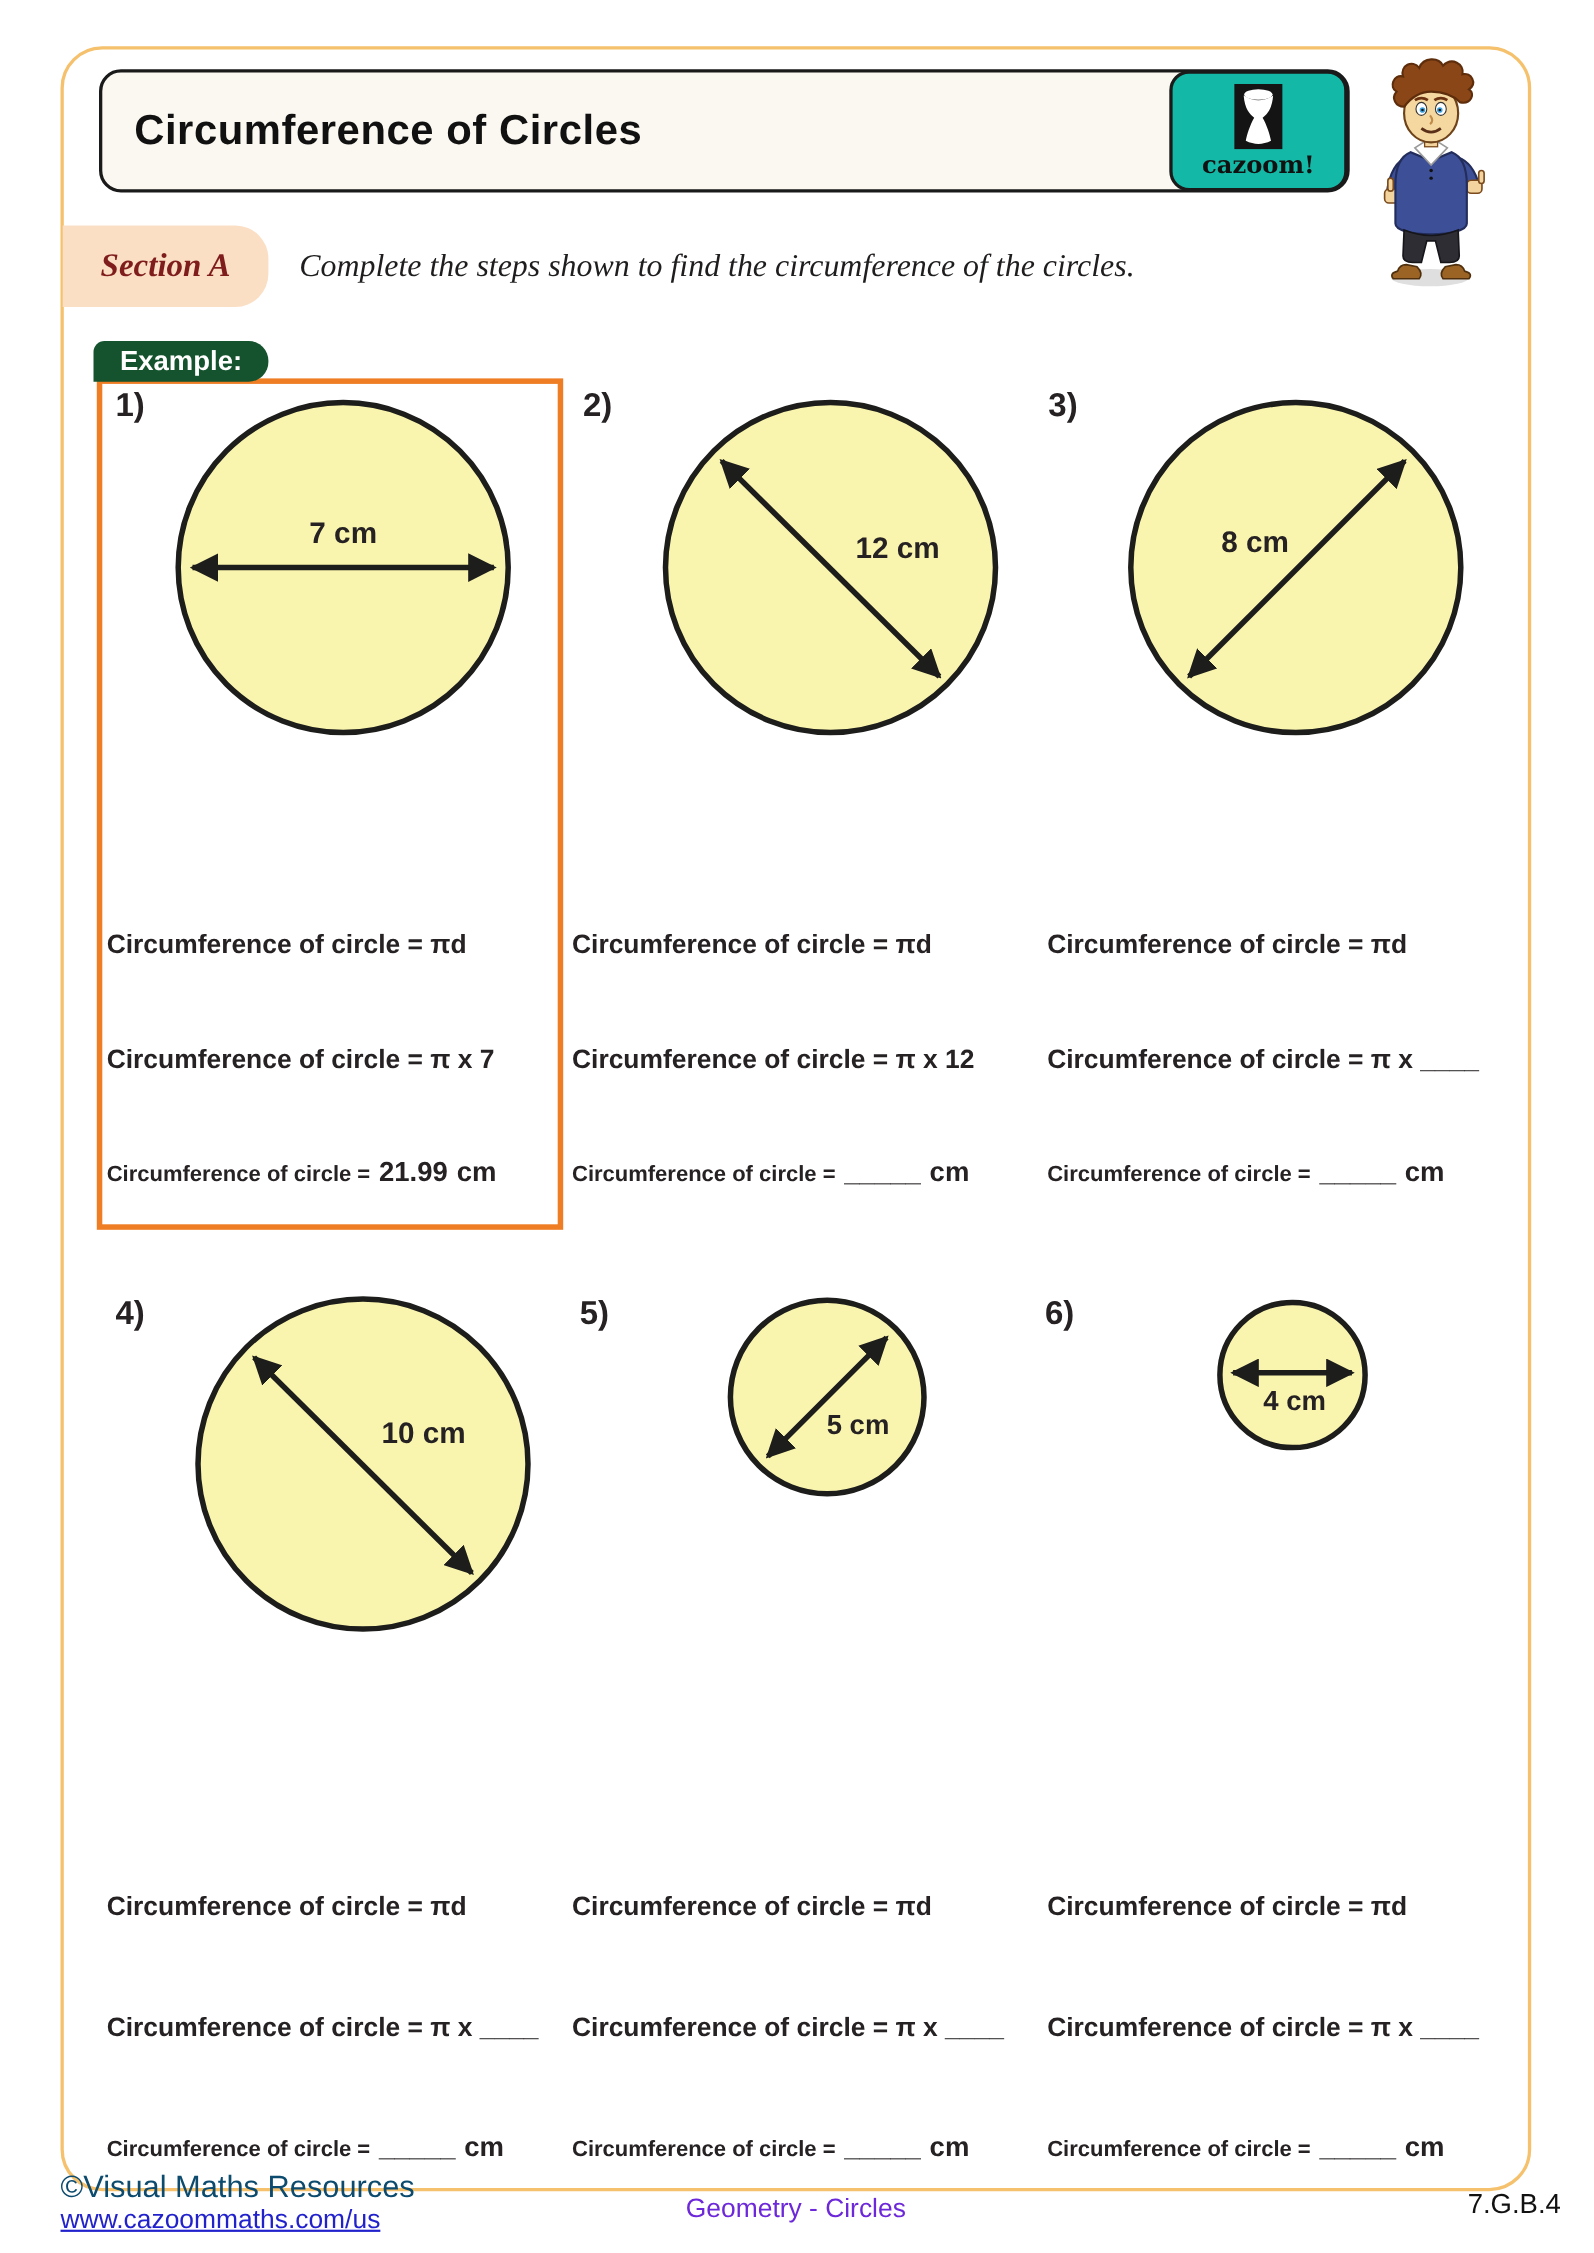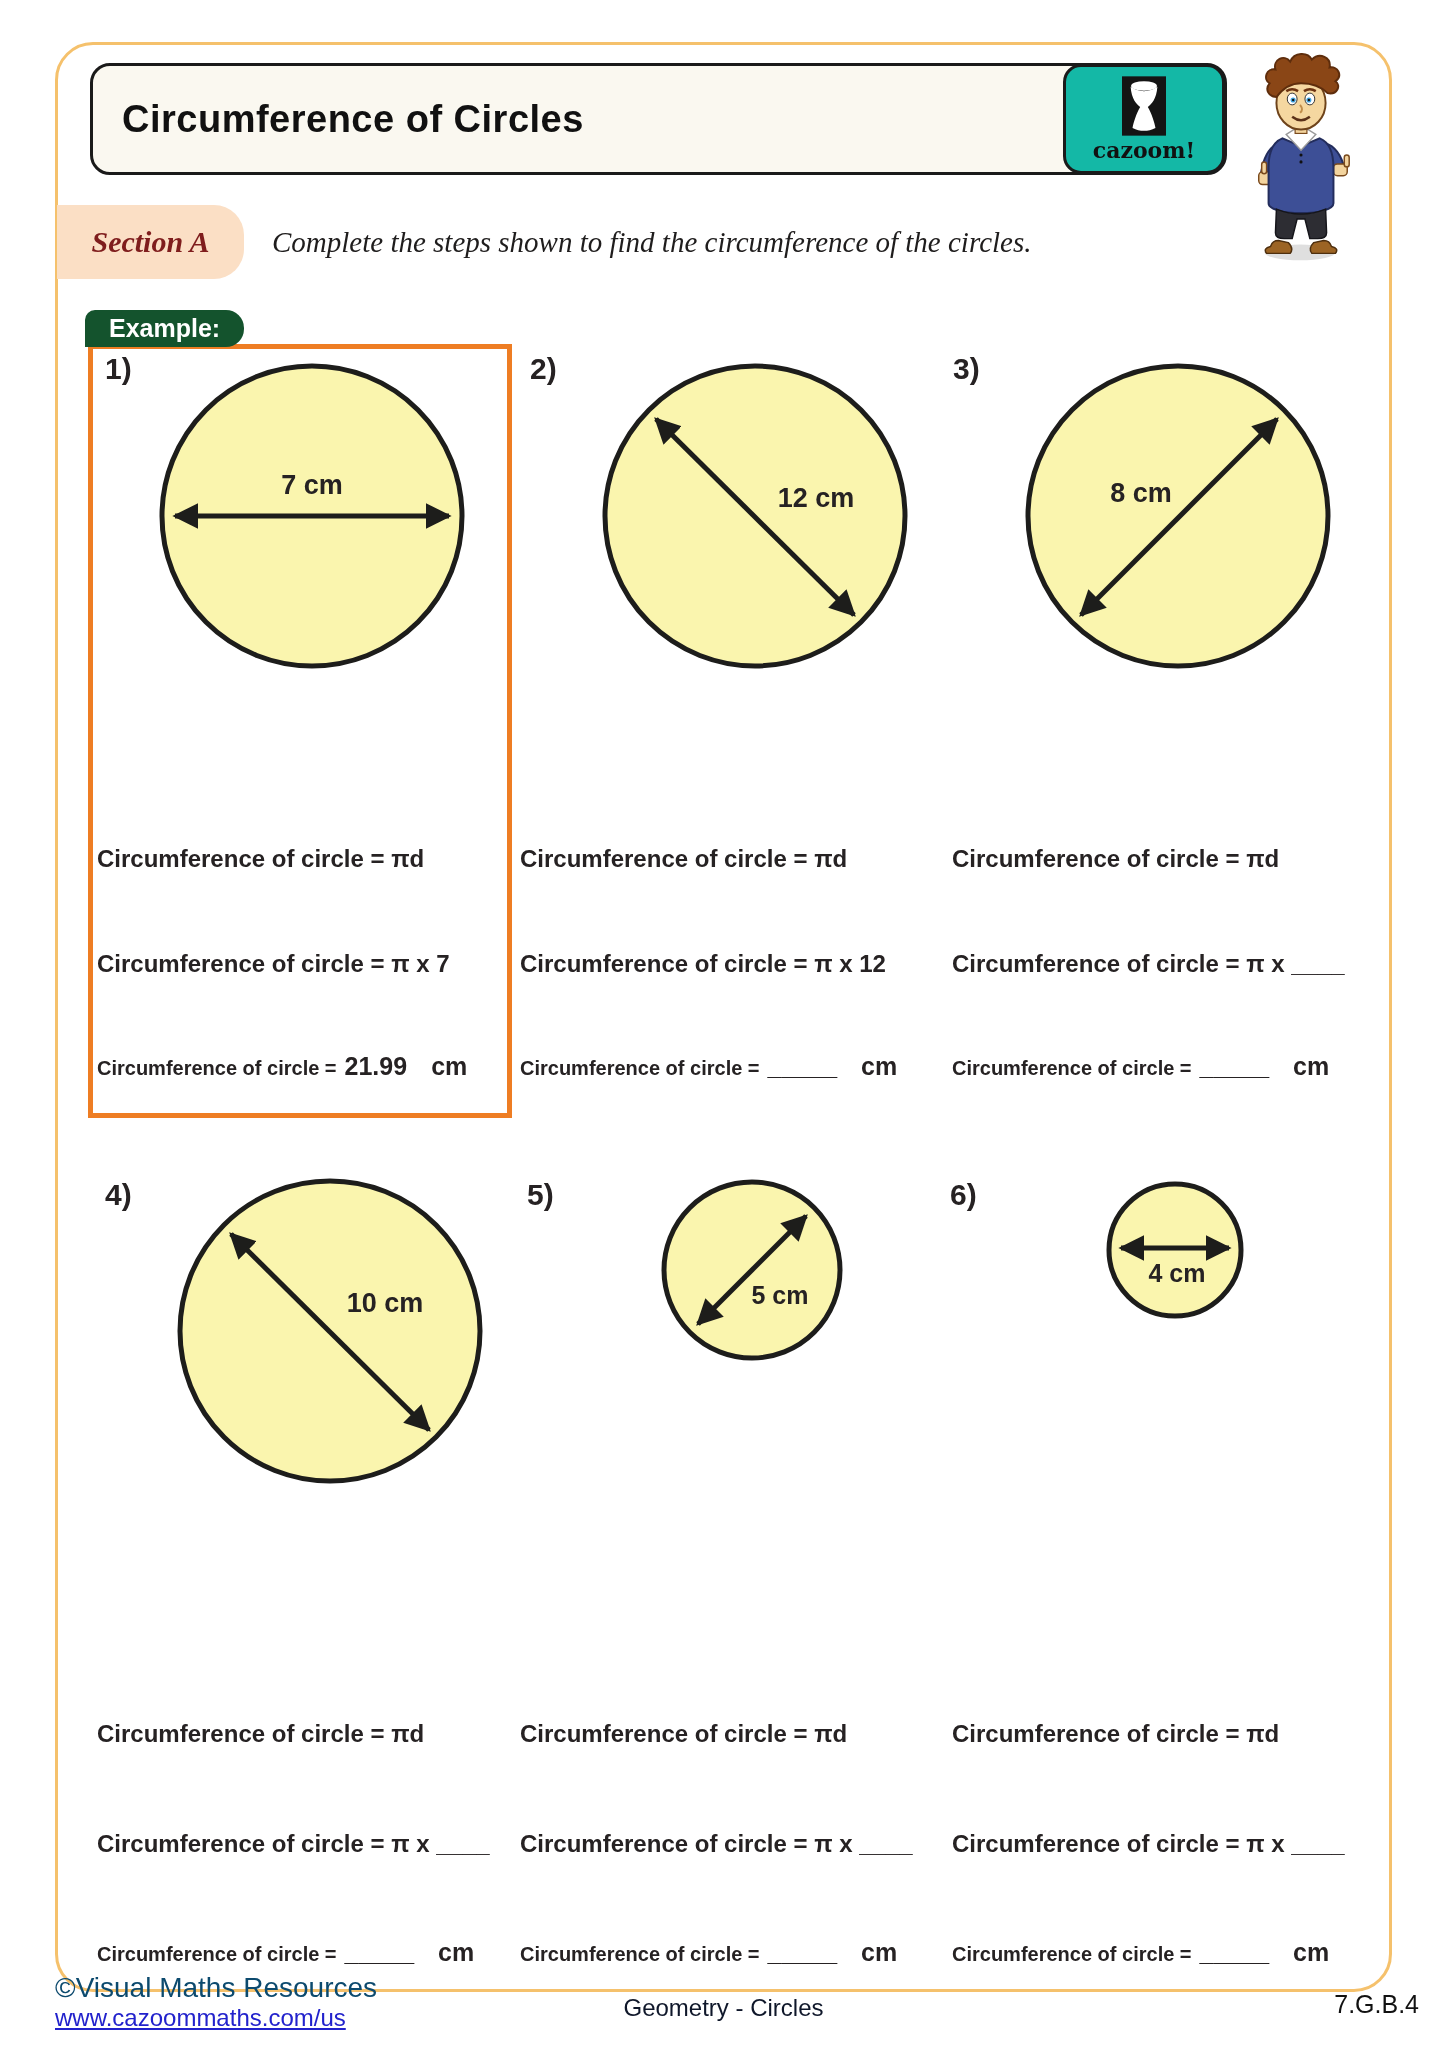--- a/index.html
+++ b/index.html
@@ -34,25 +34,25 @@
                box-sizing:border-box;z-index:2;}
 
   .pnum{font-size:30px;font-weight:bold;color:#262223;}
   .circle-svg{position:absolute;overflow:visible;}
   .dia-label{font-family:"Liberation Sans",sans-serif;font-weight:bold;font-size:27px;fill:#262223;}
   .dia-label.small{font-size:25px;}
 
   .fline{position:absolute;font-size:24px;font-weight:bold;white-space:nowrap;color:#262223;}
   .fline .lbl3{font-size:20px;font-weight:bold;}
   .fline .val3{font-size:25px;font-weight:bold;margin-left:8px;}
-  .fline .unit3{font-size:25px;font-weight:bold;margin-left:24px;}
+  .fline .unit3{font-size:25px;font-weight:bold;margin-left:8px;}
 
   #footer-credit{left:55px;top:1972px;font-size:28px;color:#0c4a6e;}
   #footer-link{left:55px;top:2004px;font-size:24px;color:#2222CC;text-decoration:underline;cursor:pointer;}
-  #footer-topic{left:55px;top:1994px;width:1337px;text-align:center;font-size:24px;color:#0f172a;}
+  #footer-topic{left:55px;top:1994px;width:1337px;text-align:center;font-size:24px;color:#6d28d9;}
   #footer-code{right:30px;top:1990px;font-size:25px;color:#111;}
 </style>
 </head>
 <body>
 
 <div id="sheet">
 
   <div id="page-border" class="abs"></div>
 
   <div id="title-box" class="abs"></div>

